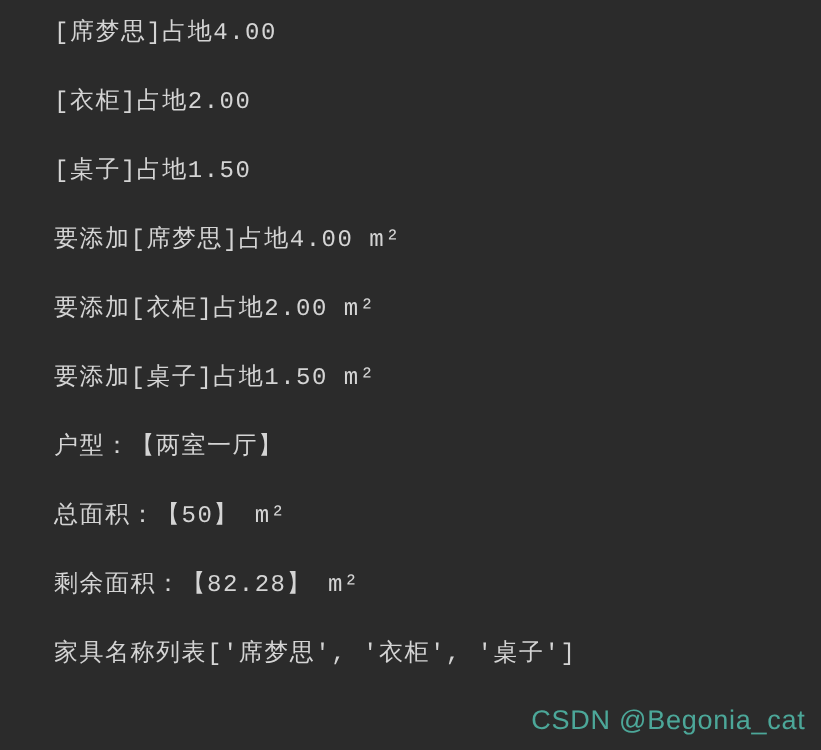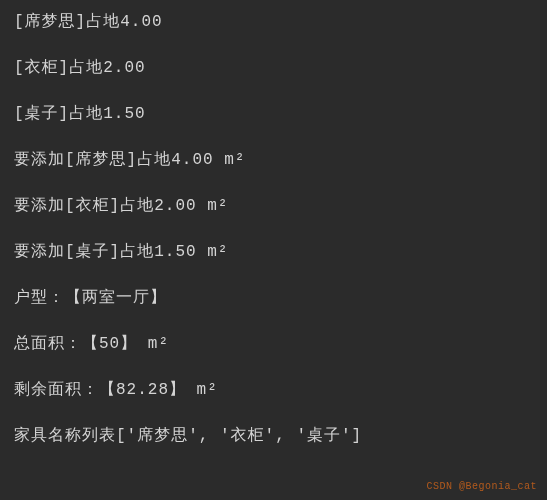--- a/index.html
+++ b/index.html
@@ -16,32 +16,33 @@
       width: 547px;
       height: 500px;
       line-height: 1.5;
       letter-spacing: 1px;
       position: relative;
       overflow: hidden;
     }
     .output-line {
       margin-bottom: 22px;
       white-space: nowrap;
+      margin-left: 22px;
     }
     .output-line:last-of-type {
       margin-bottom: 0;
     }
     .watermark {
       position: absolute;
       bottom: 6px;
       right: 10px;
-      color: #f97316;
-      font-size: 10px;
+      color: #5eead4;
+      font-size: 18px;
       opacity: 0.65;
-      font-family: Liberation Mono, monospace;
+      font-family: Liberation Sans, sans-serif;
       letter-spacing: 0.5px;
     }
   </style>
 </head>
 <body>
 
 <div class="output-line">[席梦思]占地4.00</div>
 <div class="output-line">[衣柜]占地2.00</div>
 <div class="output-line">[桌子]占地1.50</div>
 <div class="output-line">要添加[席梦思]占地4.00 m²</div>

